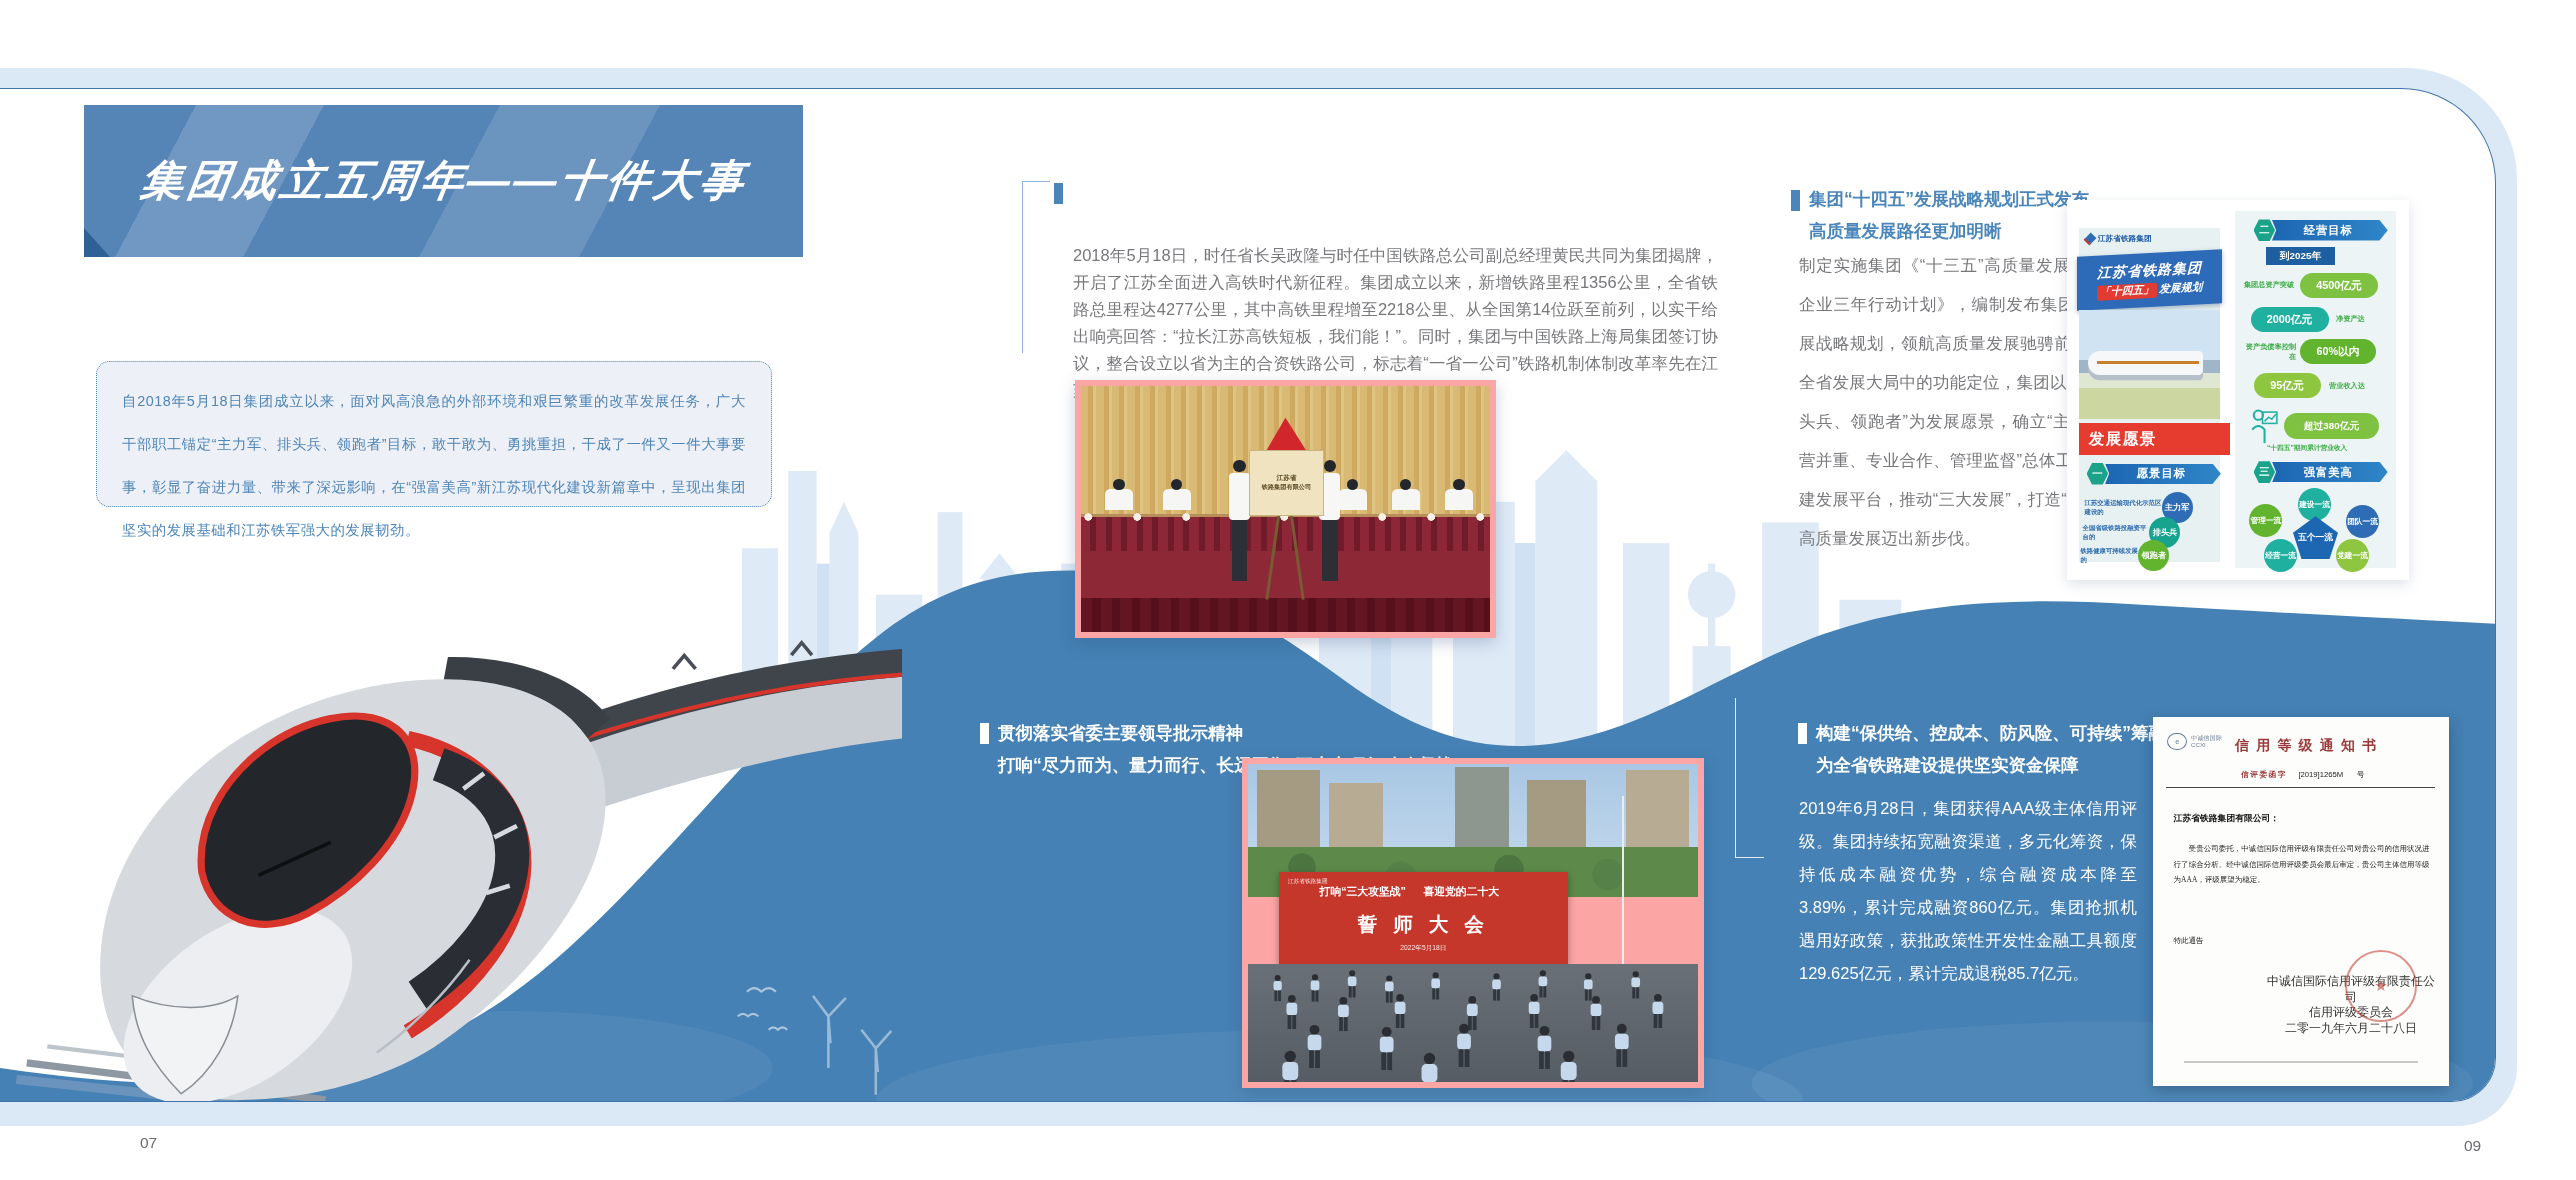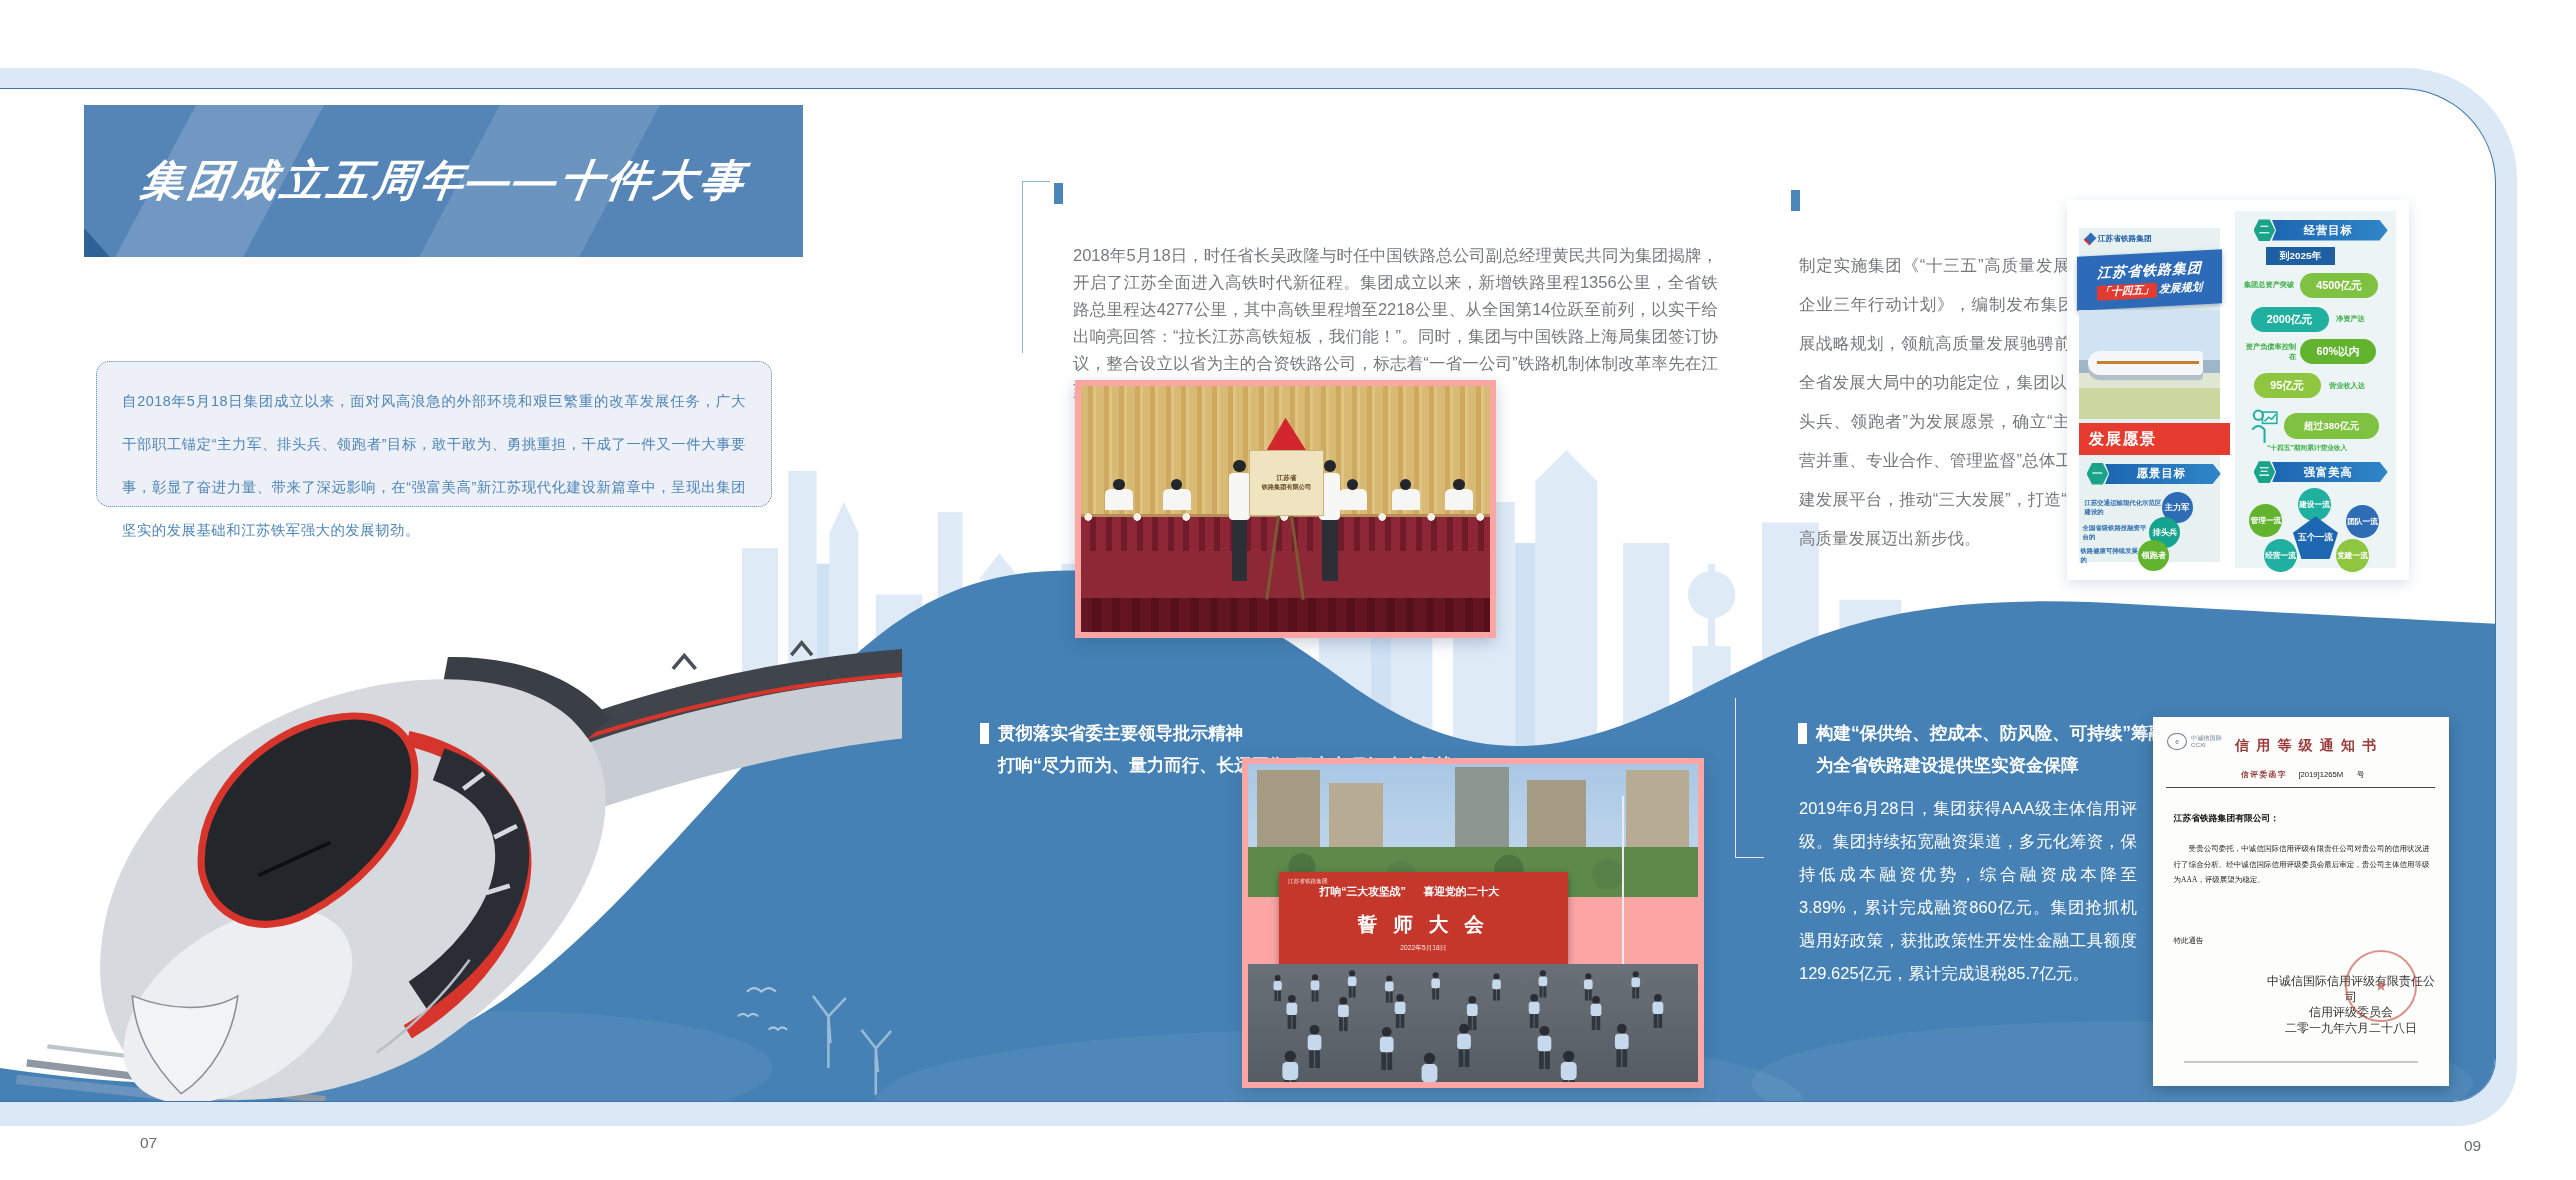--- a/index.html
+++ b/index.html
@@ -286,20 +286,24 @@
       <div class="abs easel-leg" style="left:52%;top:42%;height:45%;transform:rotate(-8deg);"></div>
       <div class="abs red-cloth" style="left:43%;top:13%;width:14%;height:14%;"></div>
       <div class="abs plaque" style="left:41%;top:26%;width:18%;height:26%;">
         <div style="font-size:6.7px;">江苏省</div>
         <div style="font-size:6.2px;">铁路集团有限公司</div>
       </div>
     </div>
   </div>
 
   <div class="abs h-bullet blue" style="left:1791px;top:190px;"></div>
+  <div class="abs art-heading blue" style="left:1809px;top:183px;">
+    <div>集团“十四五”发展战略规划正式发布</div>
+    <div>高质量发展路径更加明晰</div>
+  </div>
   <div class="abs art-body" style="left:1799px;top:246px;width:357px;line-height:39px;">制定实施集团《“十三五”高质量发展暨创建一流企业三年行动计划》，编制发布集团“十四五”发展战略规划，领航高质量发展驰骋前行。立足在全省发展大局中的功能定位，集团以“主力军、排头兵、领跑者”为发展愿景，确立“主体主导、建营并重、专业合作、管理监督”总体工作思路，构建发展平台，推动“三大发展”，打造“五个一流”，高质量发展迈出新步伐。</div>
 
   <div class="abs ig-card">
 
     <div class="poster" style="left:12.4px;top:28px;width:141px;height:334px;">
       <div class="ig-org abs" style="left:6.2px;top:6.2px;">
         <div class="diamond"></div>
         <span>江苏省铁路集团</span>
       </div>
       <div class="ig-banner abs" style="left:-2.1px;top:25px;width:145px;height:54px;">

